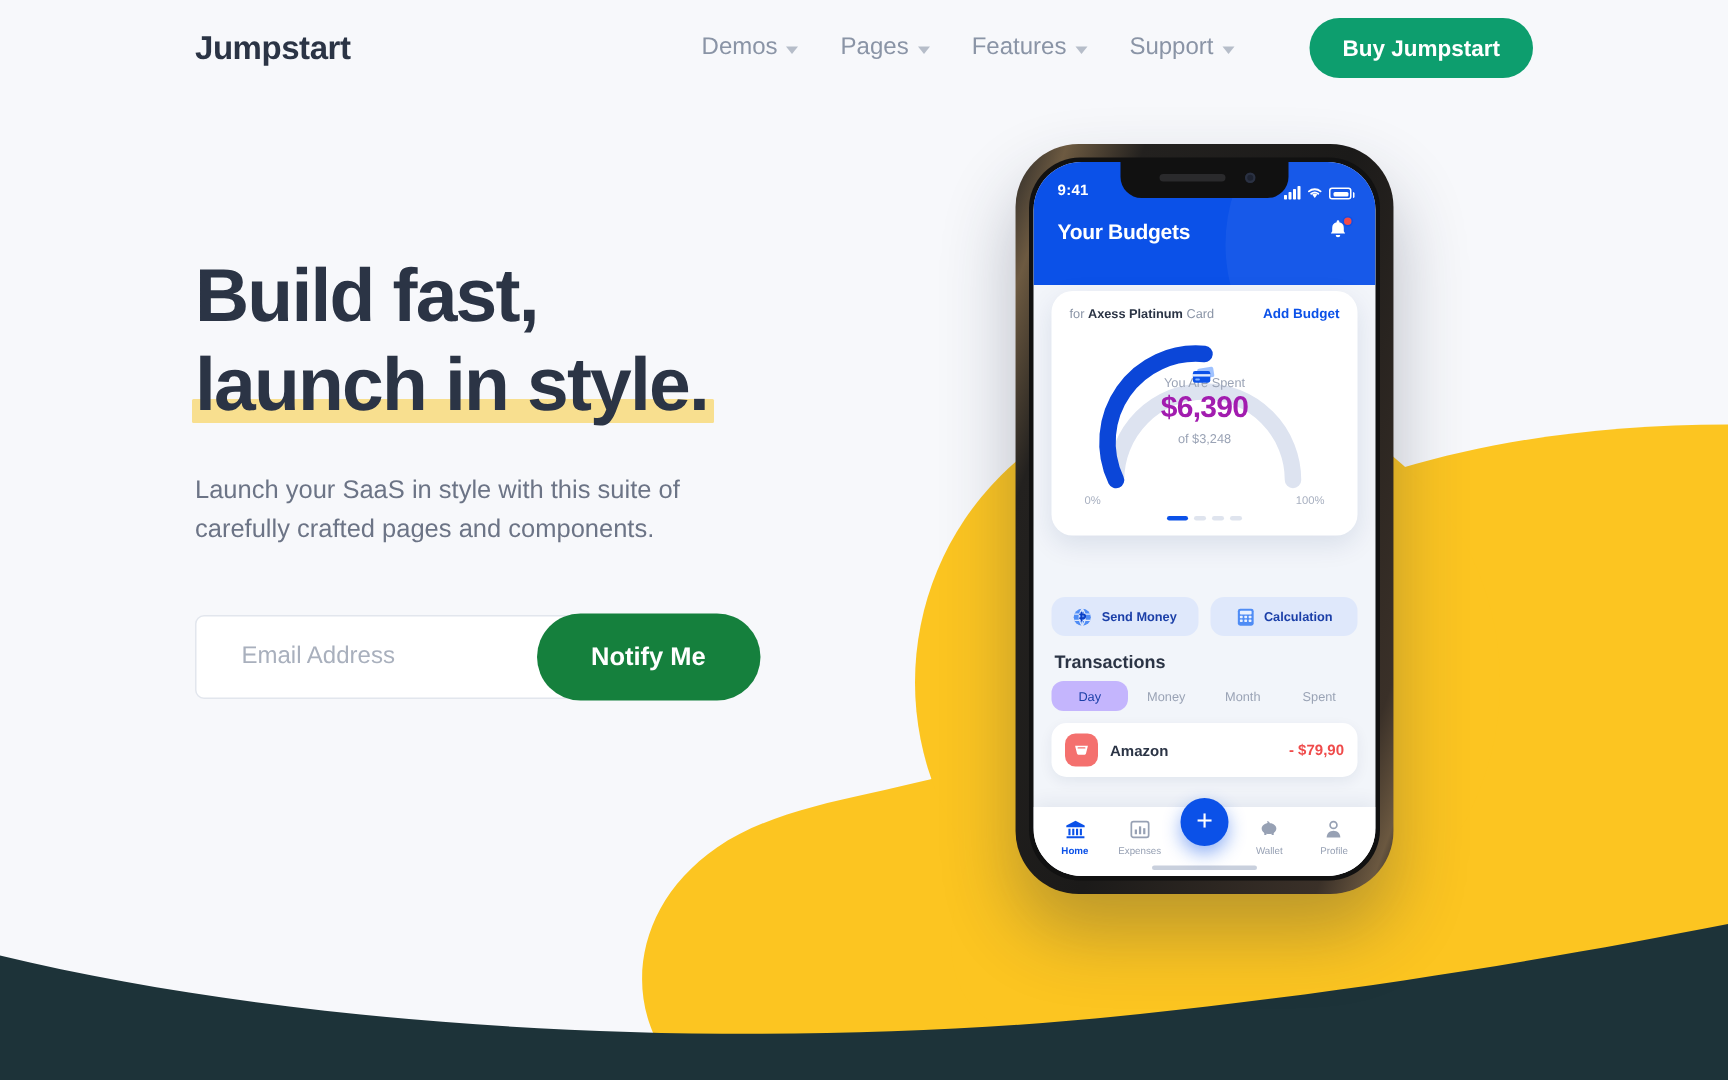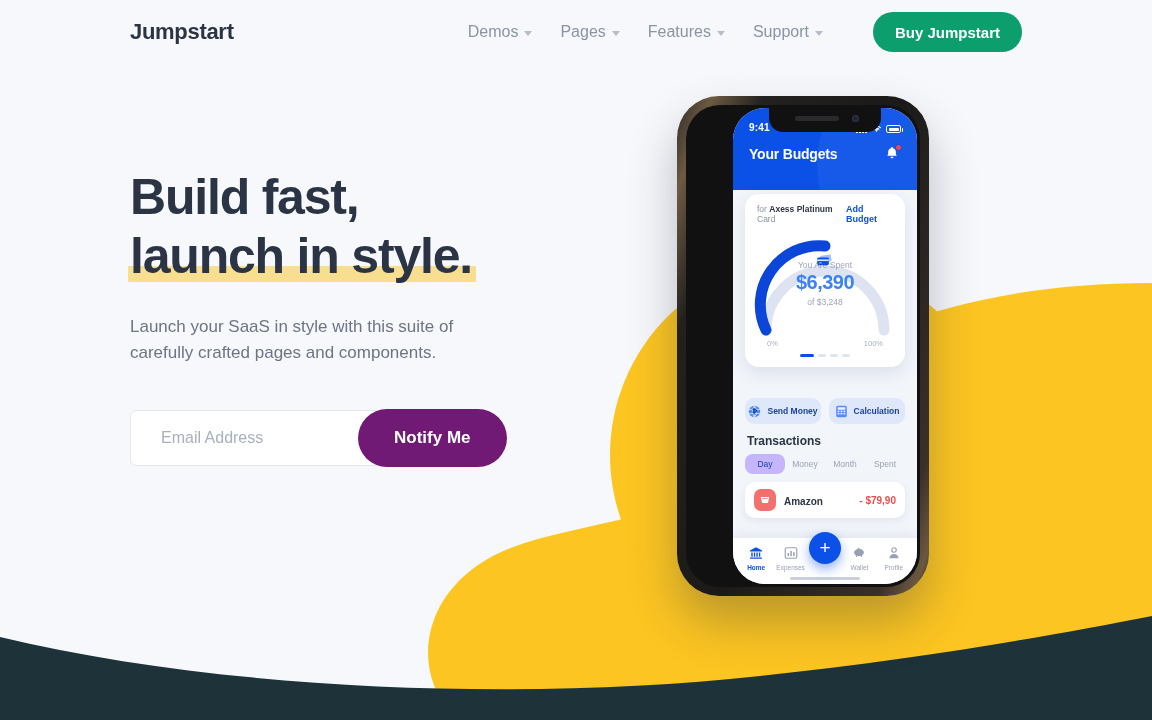--- a/index.html
+++ b/index.html
@@ -63,21 +63,21 @@
     margin-top:43px; display:flex; align-items:center;
   }
   .email-input{
     width:260px; height:56px; border:1px solid #e2e6ed; border-radius:6px;
     background:#fff; padding:0 30px; font-size:16px; color:#2b3445;
     font-family:"Liberation Sans", sans-serif; outline:none;
   }
   .email-input::placeholder{ color:#a9b0bd; }
   .btn-notify{
     margin-left:-32px; position:relative; z-index:2;
-    background:#701a75; color:#fff; border:none; border-radius:40px;
+    background:#15803d; color:#fff; border:none; border-radius:40px;
     height:58px; padding:0 36px; font-size:17px; font-weight:bold;
     cursor:pointer; white-space:nowrap;
   }
   .launch-pill{
     margin-top:24px; display:inline-flex; align-items:center; gap:16px;
     background:#eceef3; border-radius:30px; height:44px; padding:0 22px 0 12px;
   }
   .beta-badge{
     background:#0d9e6e; color:#fff; font-size:12px; font-weight:bold;
     border-radius:20px; padding:6px 14px; letter-spacing:0.2px;
@@ -95,21 +95,21 @@
     background:linear-gradient(110deg,#2c2a28 0%,#6d5a41 8%,#23211f 20%,#1b1a19 52%,#3a3028 88%,#6b5840 96%,#22201e 100%);
     box-shadow:0 26px 48px rgba(35,45,70,.30);
     padding:9px;
   }
   .phone-inner{
     position:absolute; left:9px; top:9px; right:9px; bottom:9px;
     border-radius:34px; background:#111; padding:3px;
   }
   .phone-screen{
     position:absolute; left:3px; top:3px; right:3px; bottom:3px;
-    border-radius:32px; overflow:hidden; background:#f2f5fa;margin-left:44px;
+    border-radius:32px; overflow:hidden; background:#f2f5fa;
   }
   .notch{
     position:absolute; left:50%; transform:translateX(-50%); top:0;
     width:112px; height:24px; background:#111;
     border-bottom-left-radius:14px; border-bottom-right-radius:14px; z-index:8;
   }
   .notch .speaker{
     position:absolute; left:26px; top:8px; width:44px; height:5px;
     border-radius:3px; background:#2a2a2c;
   }
@@ -167,21 +167,21 @@
   .bc-add{ margin-left:auto; font-size:9px; color:#0b51e8; font-weight:bold; cursor:pointer;}
   .gauge{
     position:relative; width:100%; height:116px; margin-top:6px;
   }
   .gauge svg{ position:absolute; left:50%; transform:translateX(-50%); top:0; }
   .gauge-center{
     position:absolute; left:0; right:0; top:24px; text-align:center;
   }
   .wallet-ico{ font-size:13px; line-height:14px;}
   .g-label{ font-size:8.5px; color:#9aa3b5; margin-top:6px;}
-  .g-amount{ font-size:20px; font-weight:bold; color:#3b82f6; letter-spacing:-.5px; margin-top:1px;}
+  .g-amount{ font-size:20px; font-weight:bold; color:#a21caf; letter-spacing:-.5px; margin-top:1px;}
   .g-of{ font-size:8.5px; color:#9aa3b5; margin-top:3px;}
   .g-min{ position:absolute; left:10px; bottom:-2px; font-size:7.5px; color:#a8b0c0;}
   .g-max{ position:absolute; right:10px; bottom:-2px; font-size:7.5px; color:#a8b0c0;}
   .dots{ display:flex; justify-content:center; gap:4px; margin-top:8px;}
   .dots i{ display:block; width:8px;height:3px;border-radius:2px;background:#dfe4ee;}
   .dots i.on{ width:14px; background:#0b51e8;}
 
   
   .actions{ position:absolute; left:12px; right:12px; top:290px; display:flex; gap:8px; z-index:5;}
   .act{

